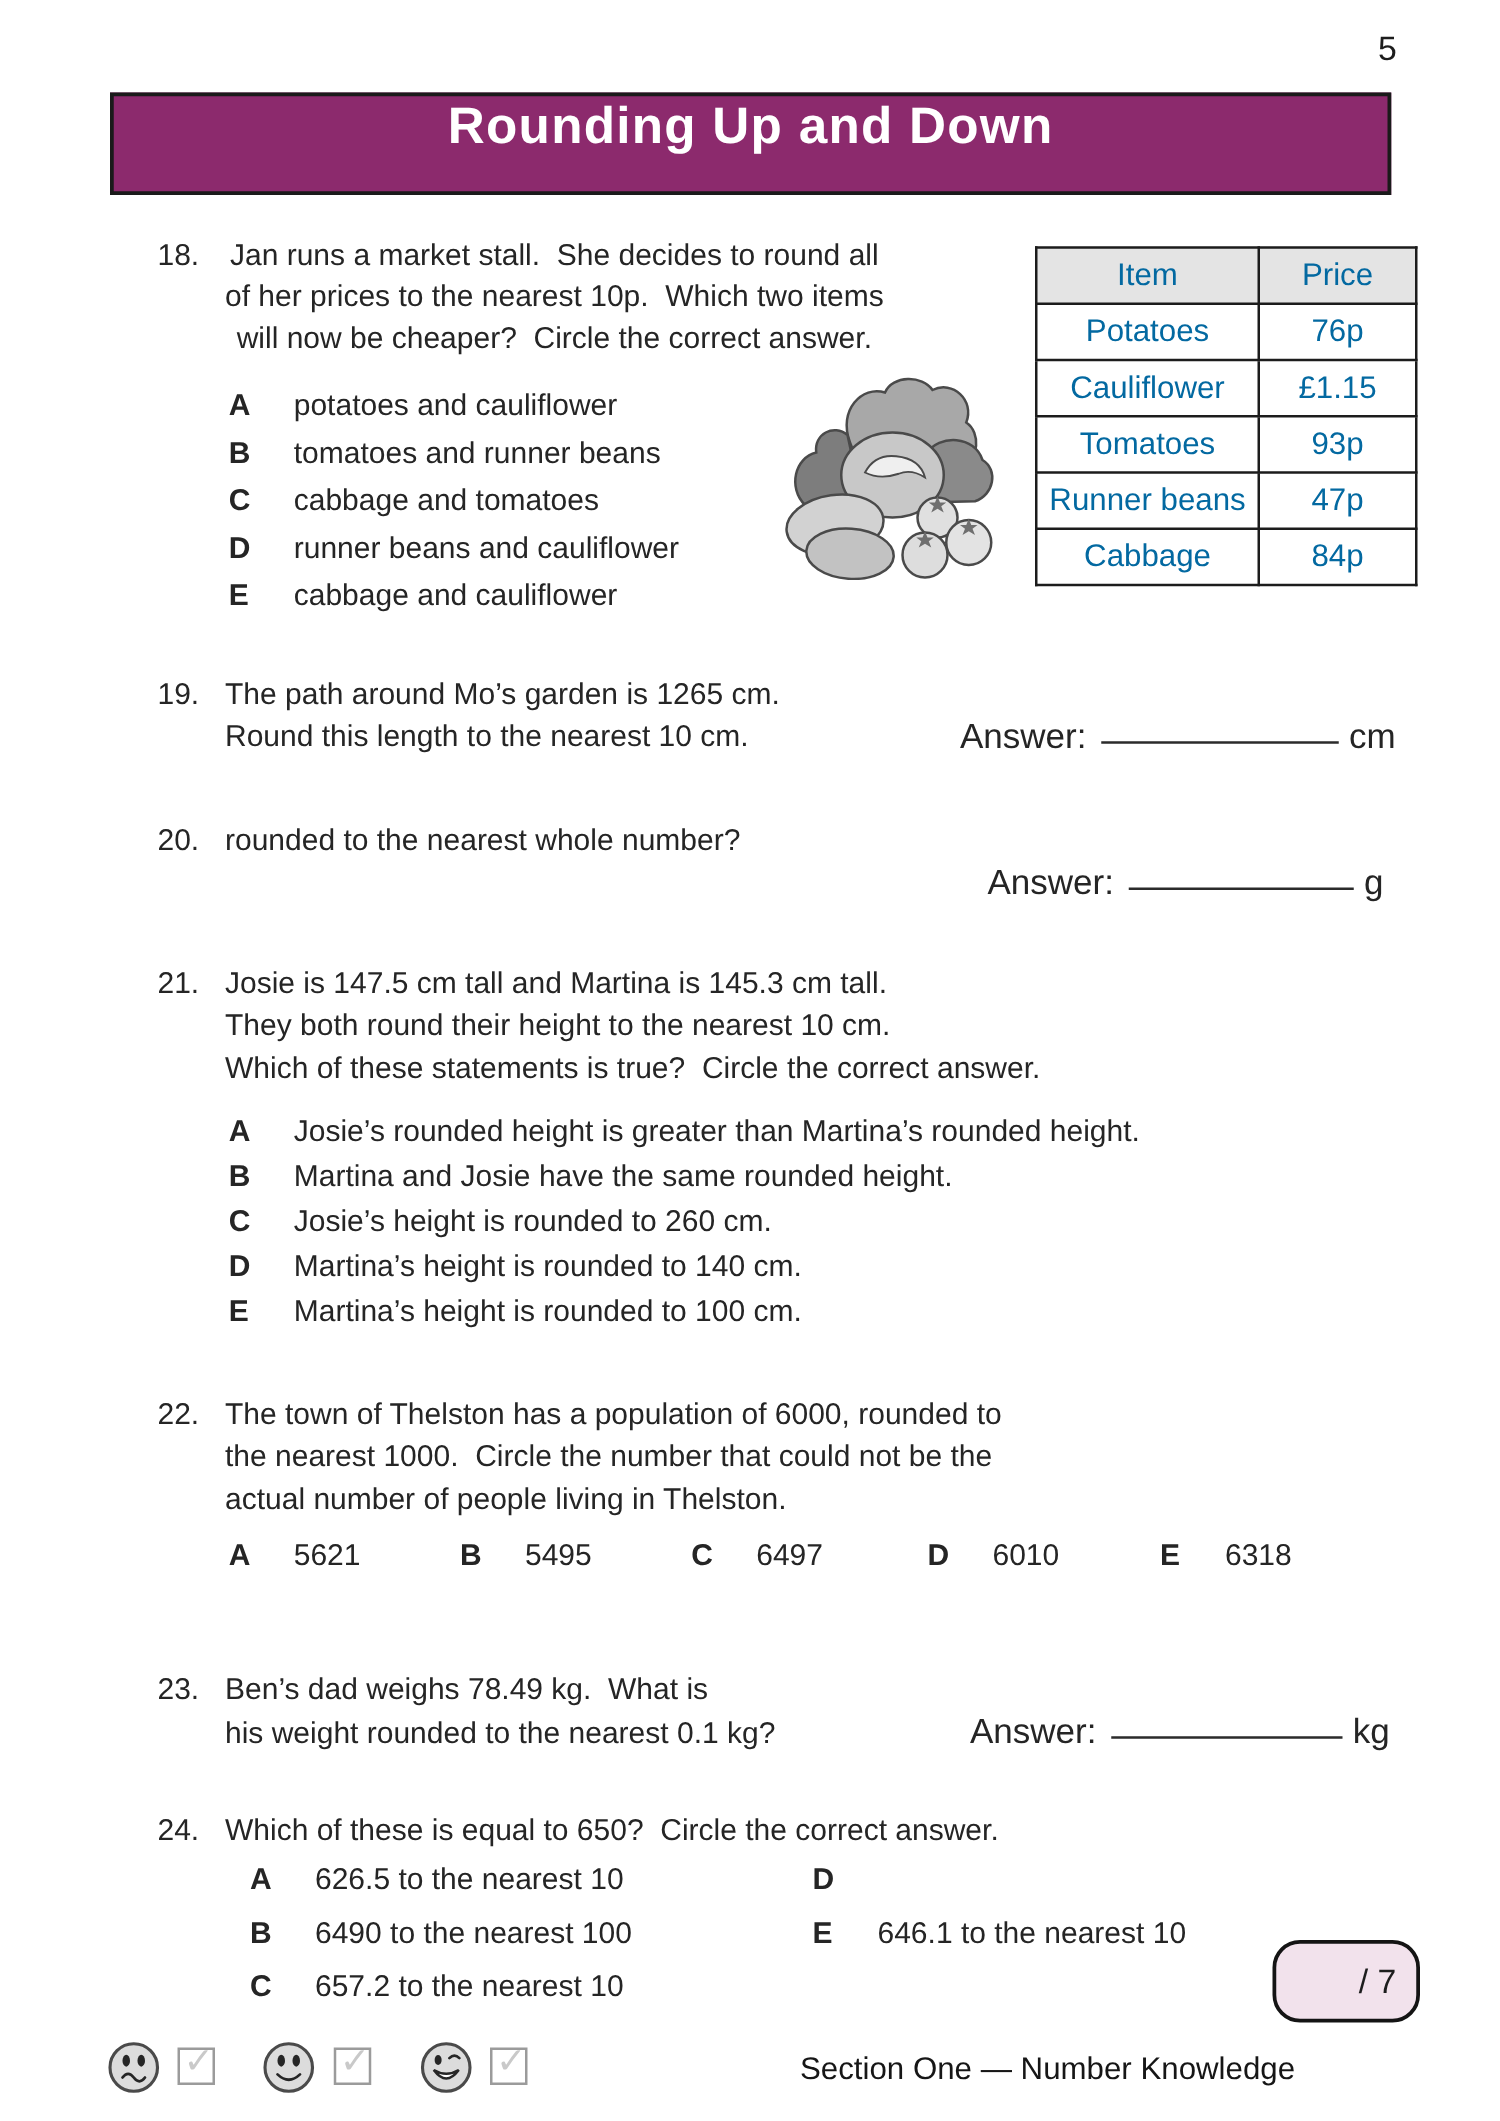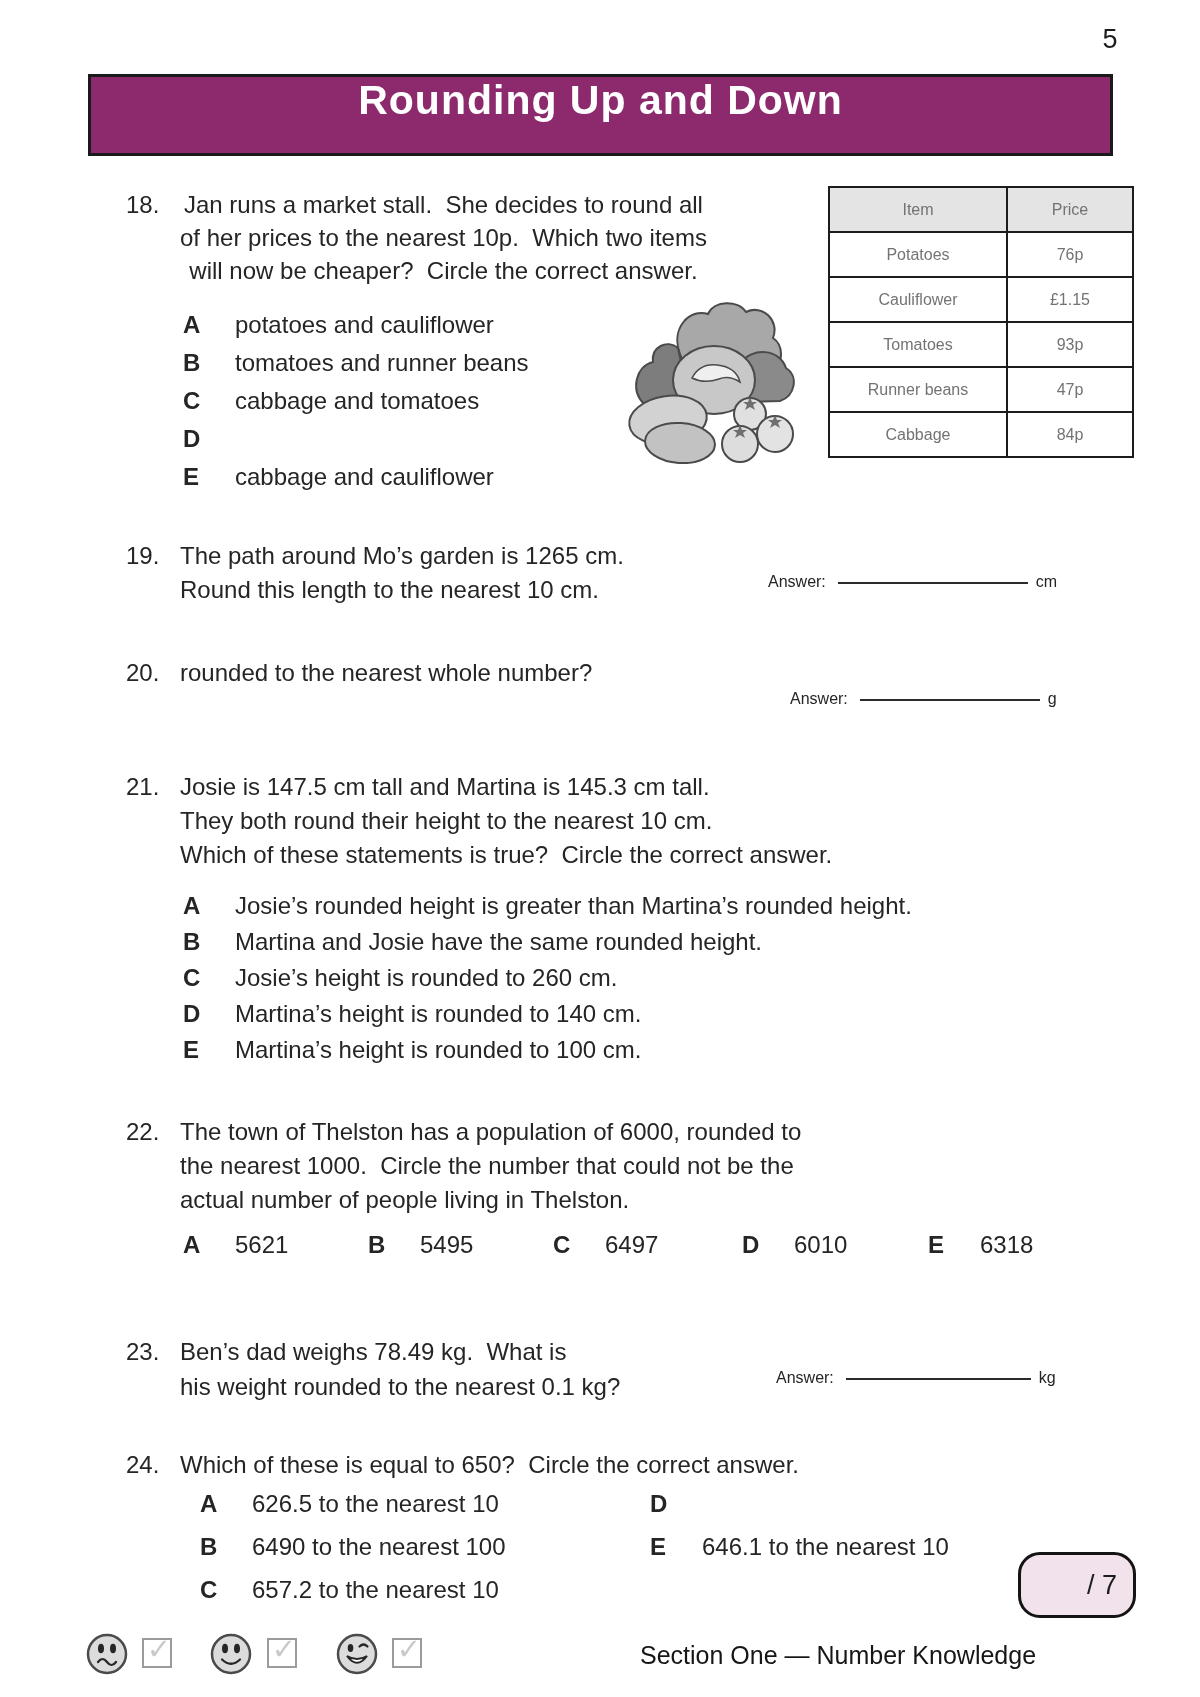--- a/index.html
+++ b/index.html
@@ -13,26 +13,26 @@
     background:#8c2a6d;border:3px solid #1a1a1a;box-sizing:border-box;
     display:flex;align-items:flex-start;justify-content:center;
     font-size:41px;font-weight:bold;color:#ffffff;letter-spacing:1px;
   }
   .qblock{position:absolute;font-size:24px;line-height:33px;}
   .qnum{position:absolute;left:-54px;top:0;}
   .line{white-space:pre-wrap;}
   .opts{position:absolute;font-size:24px;}
   .opt{display:flex;}
   .letter{font-weight:bold;width:52px;flex:none;}
-  .vtable{position:absolute;left:828px;top:186px;border-collapse:collapse;font-size:16px;color:#737373;background:#fff;}
+  .vtable{position:absolute;left:828px;top:197px;border-collapse:collapse;font-size:25px;color:#0369a1;background:#fff;}
   .vtable th,.vtable td{border:2px solid #1c1c1c;text-align:center;height:45px;box-sizing:border-box;padding:0 6px;font-weight:normal;}
   .vtable th{background:#e4e4e4;}
   .vtable .c-item{width:178px;}
   .vtable .c-price{width:126px;}
-  .answer-row{position:absolute;font-size:16px;white-space:nowrap;}
+  .answer-row{position:absolute;font-size:28px;white-space:nowrap;}
   .ansline{display:inline-block;width:190px;height:4px;border-bottom:2px solid #2b2b2b;margin:0 8px 3px 12px;}
   .pair{position:absolute;display:flex;font-size:24px;}
   .scorebox{
     position:absolute;left:1018px;top:1552px;width:118px;height:66px;
     background:#f2e2ec;border:3px solid #141414;border-radius:22px;box-sizing:border-box;
     display:flex;align-items:center;justify-content:flex-end;padding-right:16px;font-size:27px;color:#1d1d1d;
   }
   .section-label{position:absolute;left:640px;top:1641px;width:501px;text-align:left;font-size:25px;color:#161616;}
   .face{position:absolute;width:42px;height:42px;top:1633px;}
   .checkbox{
@@ -68,20 +68,21 @@
     <div class="opt">
       <span class="letter">B</span>
       <span>tomatoes and runner beans</span>
     </div>
     <div class="opt">
       <span class="letter">C</span>
       <span>cabbage and tomatoes</span>
     </div>
     <div class="opt">
       <span class="letter">D</span>
+      <span>runner beans and cauliflower</span>
     </div>
     <div class="opt">
       <span class="letter">E</span>
       <span>cabbage and cauliflower</span>
     </div>
   </div>
 
   <div class="veg">
     <svg width="176" height="172" viewBox="0 0 176 172">
       <path d="M58 62 C48 36 68 16 86 22 C92 8 116 8 124 20 C140 12 158 28 151 46 C163 54 161 76 148 82 L72 98 Z" fill="#a8a8a8" stroke="#4a4a4a" stroke-width="2"></path>

